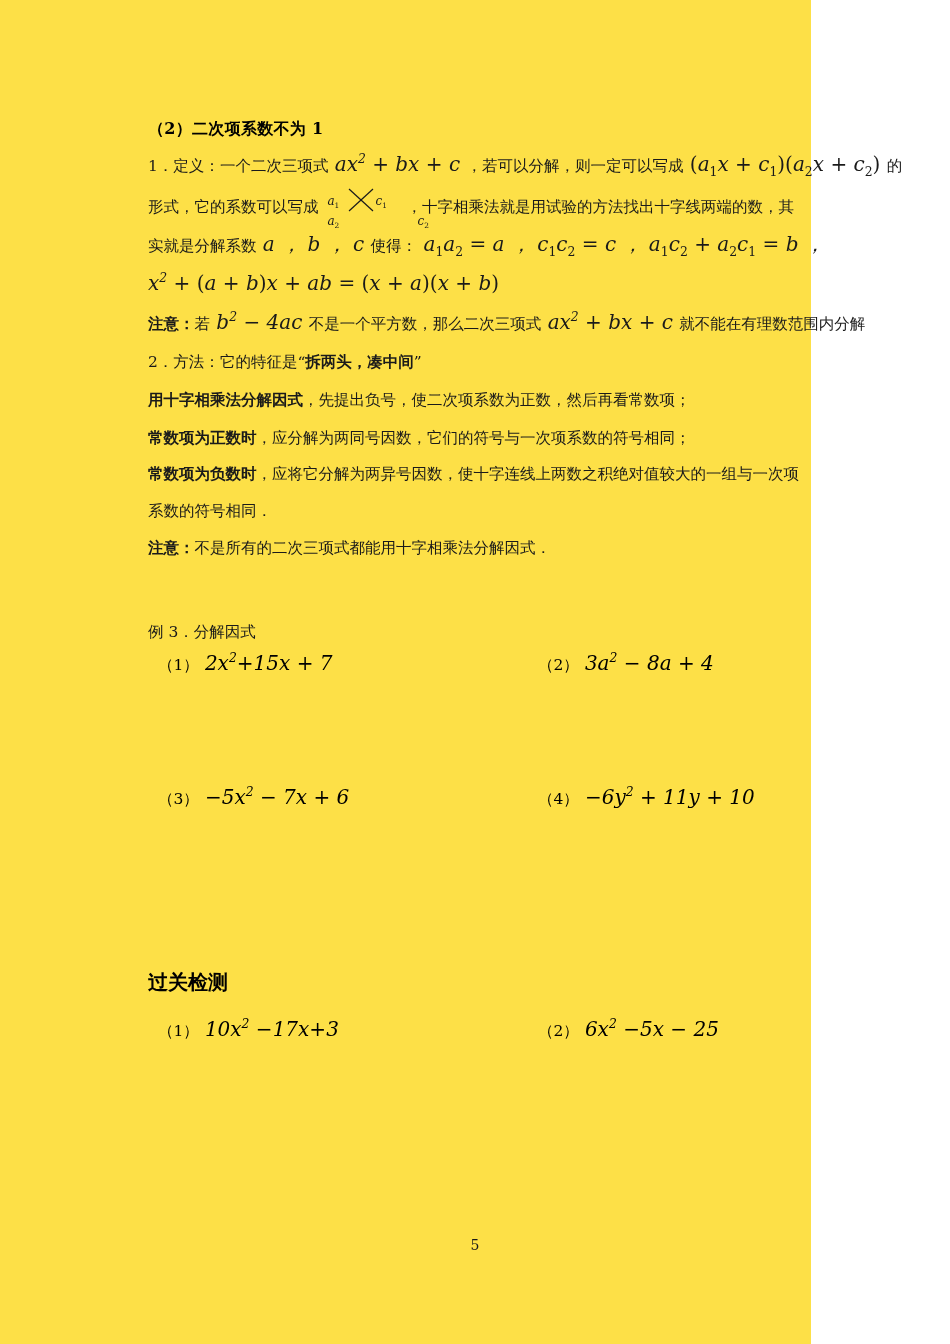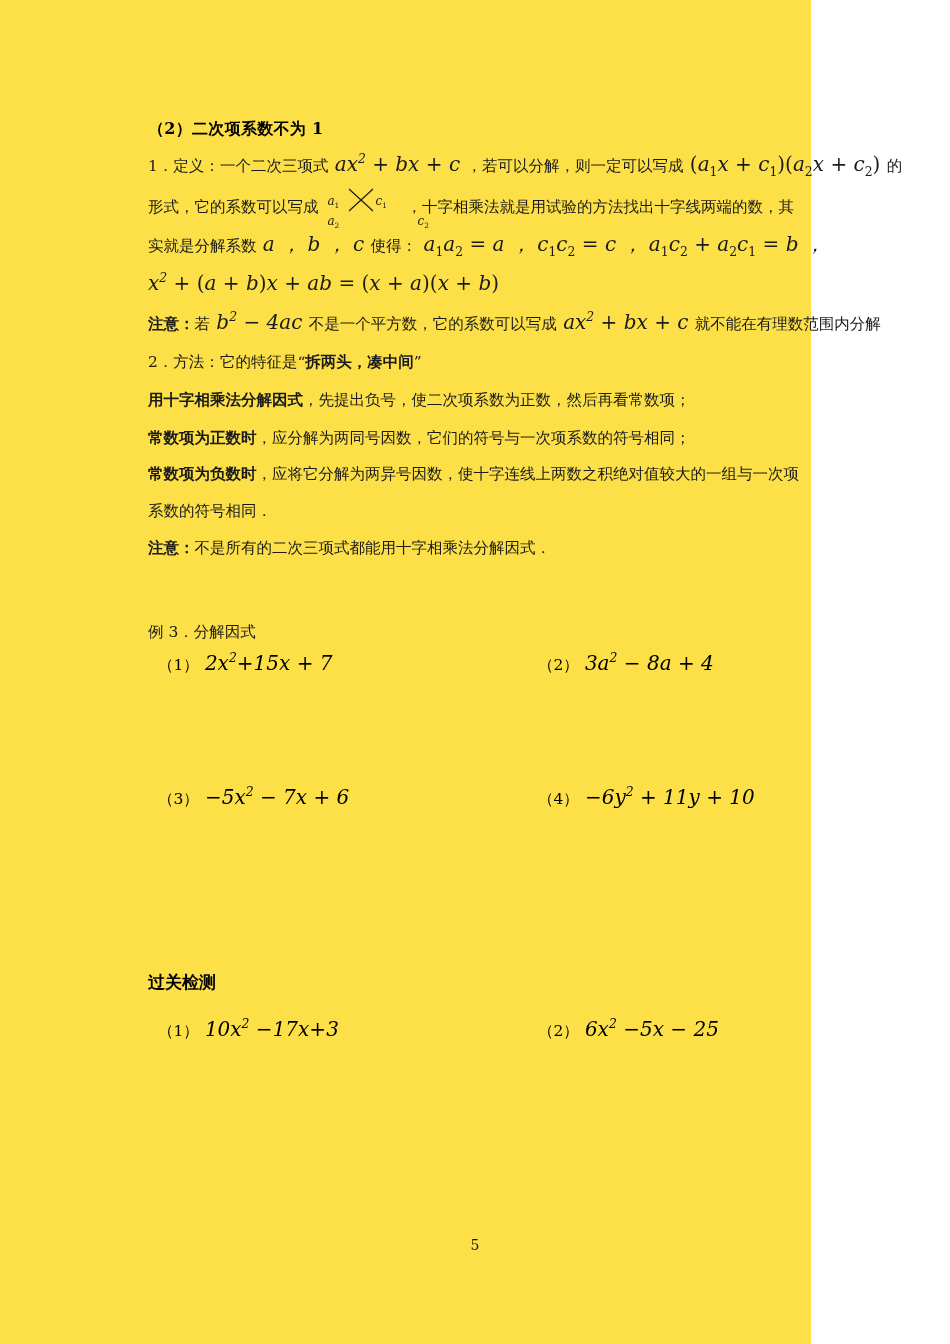--- a/index.html
+++ b/index.html
@@ -116,21 +116,21 @@
     font-style: normal;
     font-size: 15.5px;
     margin-right: 6px;
   }
 
   .gap-sm { height: 18px; }
   .gap-md { height: 46px; }
   .gap-xl { height: 96px; }
 
   .section-head {
-    font-size: 17px;
+    font-size: 20px;
     font-weight: bold;
     line-height: 34px;
   }
 
   .footer-pageno {
     position: absolute;
     left: 0;
     top: 1237px;
     width: 950px;
     text-align: center;
@@ -168,21 +168,21 @@
 
     <div class="line">
       <span>实就是分解系数</span><span class="m"> <i>a</i> ， <i>b</i> ， <i>c</i> </span><span>使得：</span><span class="m"> <i>a</i><sub class="sb">1</sub><i>a</i><sub class="sb">2</sub> <span class="op">=</span> <i>a</i> ，</span><span class="m"> <i>c</i><sub class="sb">1</sub><i>c</i><sub class="sb">2</sub> <span class="op">=</span> <i>c</i> ，</span><span class="m"> <i>a</i><sub class="sb">1</sub><i>c</i><sub class="sb">2</sub> <span class="op">+</span> <i>a</i><sub class="sb">2</sub><i>c</i><sub class="sb">1</sub> <span class="op">=</span> <i>b</i> ，</span>
     </div>
 
     <div class="line">
       <span class="m"><i>x</i><sup class="sp">2</sup> <span class="op">+</span> <span class="paren">(</span><i>a</i> <span class="op">+</span> <i>b</i><span class="paren">)</span><i>x</i> <span class="op">+</span> <i>ab</i> <span class="op">=</span> <span class="paren">(</span><i>x</i> <span class="op">+</span> <i>a</i><span class="paren">)(</span><i>x</i> <span class="op">+</span> <i>b</i><span class="paren">)</span></span>
     </div>
 
     <div class="line">
-      <span class="bold">注意：</span><span>若</span><span class="m"> <i>b</i><sup class="sp">2</sup> <span class="op">−</span> 4<i>ac</i> </span><span>不是一个平方数，它的系数可以写成</span><span class="m"> <i>ax</i><sup class="sp">2</sup> <span class="op">+</span> <i>bx</i> <span class="op">+</span> <i>c</i> </span><span>就不能在有理数范围内分解</span>
+      <span class="bold">注意：</span><span>若</span><span class="m"> <i>b</i><sup class="sp">2</sup> <span class="op">−</span> 4<i>ac</i> </span><span>不是一个平方数，那么二次三项式</span><span class="m"> <i>ax</i><sup class="sp">2</sup> <span class="op">+</span> <i>bx</i> <span class="op">+</span> <i>c</i> </span><span>就不能在有理数范围内分解</span>
     </div>
 
     <div class="line">
       <span>2．方法：</span><span>它的特征是“</span><span class="bold">拆两头，凑中间</span><span>”</span>
     </div>
 
     <div class="line">
       <span class="bold">用十字相乘法分解因式</span><span>，先提出负号，使二次项系数为正数，然后再看常数项；</span>
     </div>
 

